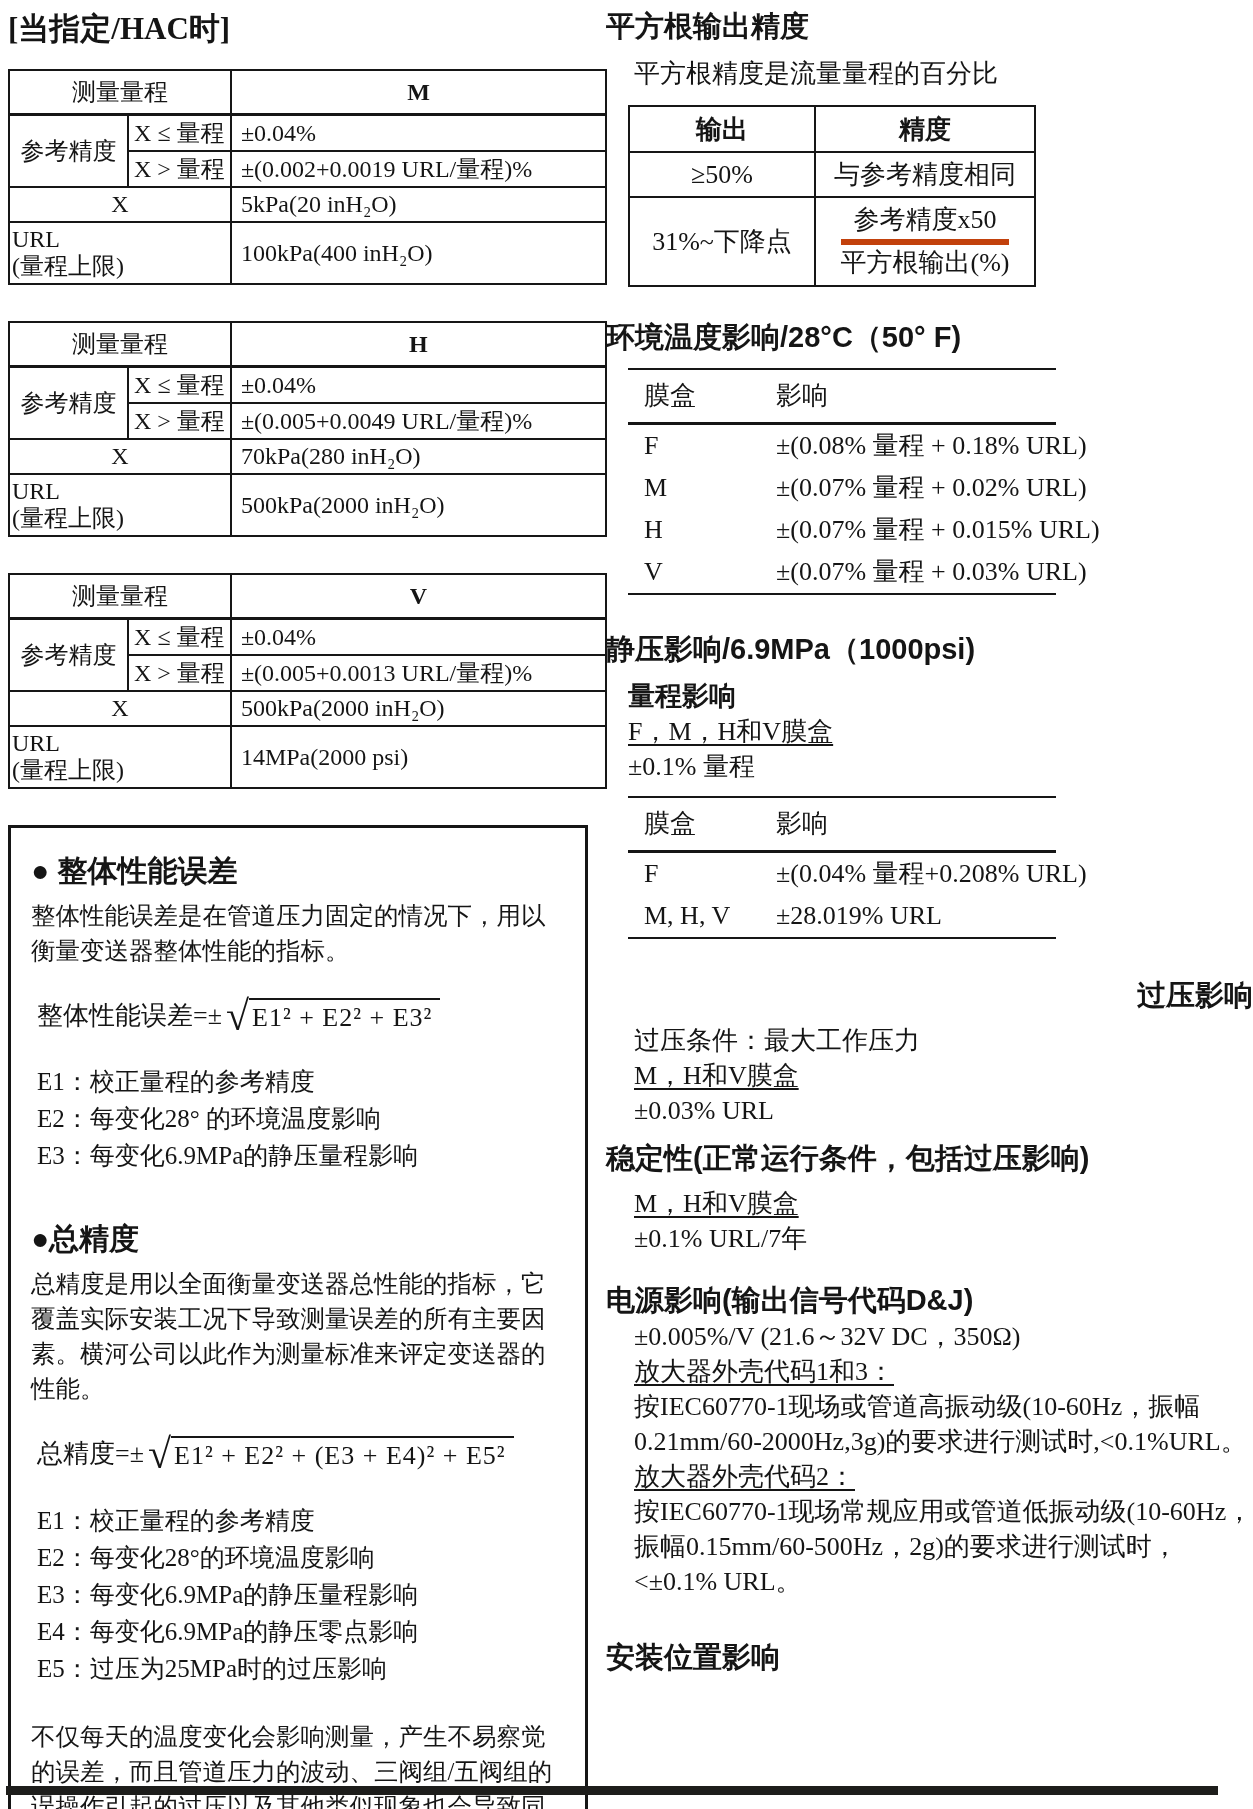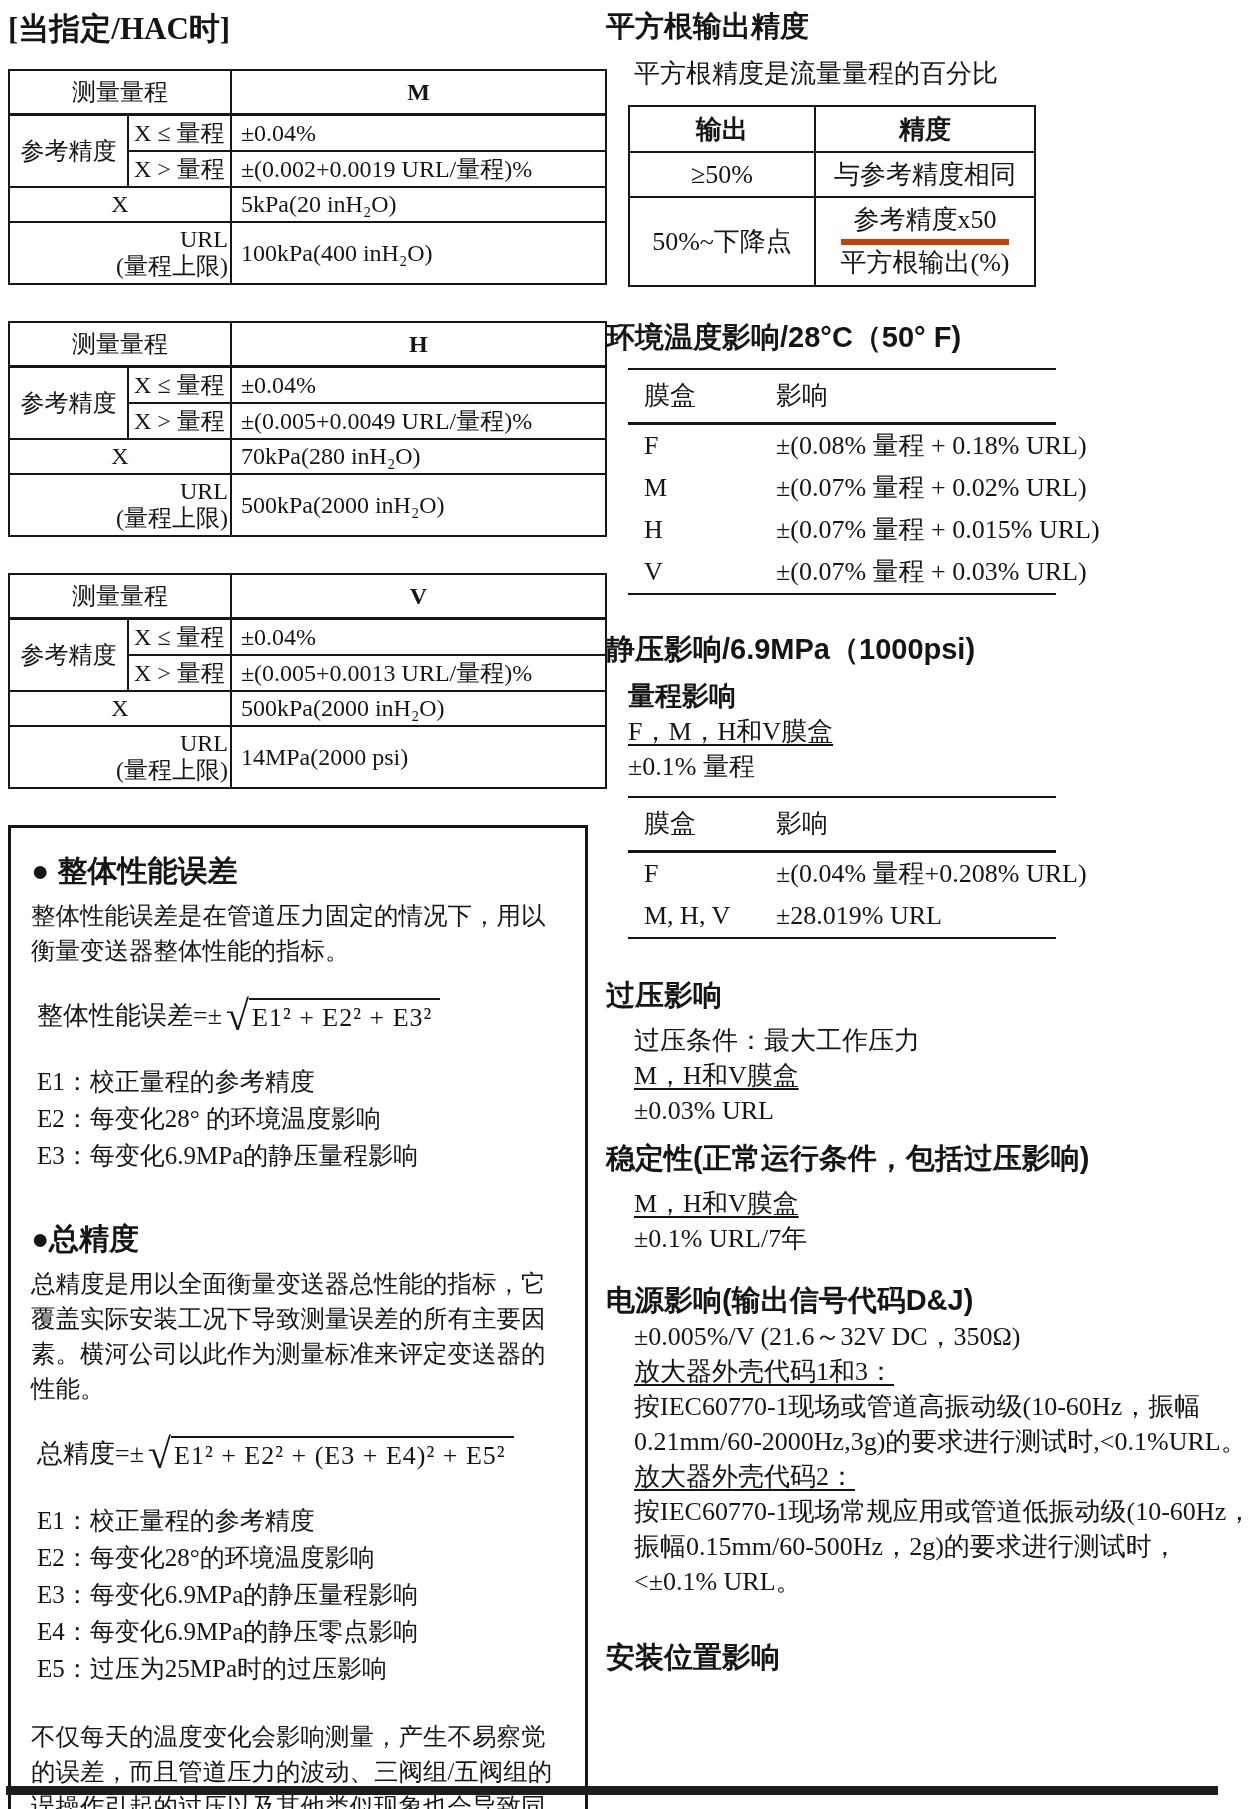--- a/index.html
+++ b/index.html
@@ -15,21 +15,21 @@
 
   
   table.spec-table{width:599px;border-collapse:collapse;table-layout:fixed;
                    font-size:24px;margin:6px 0 36px 0;}
   table.spec-table td{border:2px solid #161616;padding:1px 9px;height:31px;
                       overflow:hidden;white-space:nowrap;}
   table.spec-table tr.head td{height:40px;border-bottom:3px solid #161616;}
   table.spec-table td.c{text-align:center;padding:1px 2px;}
   table.spec-table td.capsule{font-weight:bold;text-align:center;}
   table.spec-table tr.url-row td{height:58px;}
-  .url-cell div{line-height:1.12;text-align:right;}
+  .url-cell div{line-height:1.12;text-align:left;}
 
   
   .perf-box{border:3px solid #161616;margin-top:36px;padding:16px 18px 26px 20px;
             width:536px;}
   .box-h{font-family:"Liberation Sans","DejaVu Sans",sans-serif;font-weight:bold;
          font-size:30px;line-height:1.25;margin:8px 0 8px 0;}
   .box-p{font-size:24.5px;line-height:35px;margin:4px 0;}
   .formula{display:flex;margin:30px 0 28px 6px;font-size:26px;}
   .radical{font-size:42px;line-height:0.9;margin-left:4px;}
   .radicand{border-top:2px solid #161616;padding:3px 8px 0 3px;letter-spacing:1px;}
@@ -59,21 +59,21 @@
   table.open-table{border-collapse:collapse;margin:12px 0 0 22px;width:428px;
                    font-size:26px;table-layout:fixed;}
   table.open-table td{padding:3px 4px 3px 0;height:36px;white-space:nowrap;}
   table.open-table td:first-child{padding-left:16px;width:128px;}
   table.open-table tr.head td{border-top:2px solid #161616;
                               border-bottom:3px solid #161616;height:46px;}
   table.open-table tr.last td{border-bottom:2px solid #161616;}
 
   .mt12{margin-top:12px;} .mt16{margin-top:16px;}
   .mt26{margin-top:26px;} .mt32{margin-top:32px;} .mt34{margin-top:34px;}
-  .mt36{margin-top:36px;} .mt38{margin-top:38px;} .mt40{margin-top:40px;}
+  .mt36{margin-top:36px;} .mt38{margin-top:38px;text-align:right;} .mt40{margin-top:40px;}
   .mt10{margin-top:10px;}
 
   .vib-p{width:622px;}
 
   .footer-bar{position:absolute;left:6px;top:1786px;width:1212px;height:9px;
               background:#1d1d1b;}
 </style>
 </head>
 <body>
 
@@ -235,21 +235,21 @@
       <tbody>
           <tr class="head">
         <td>输出</td>
         <td>精度</td>
       </tr>
       <tr>
         <td>≥50%</td>
         <td>与参考精度相同</td>
       </tr>
       <tr>
-        <td>50%~下降点</td>
+        <td>31%~下降点</td>
         <td class="frac-cell">
           <span class="frac">
             <span class="num">参考精度x50</span>
             <span class="den">平方根输出(%)</span>
           </span>
         </td>
       </tr>
     </tbody>
       </table>
 

